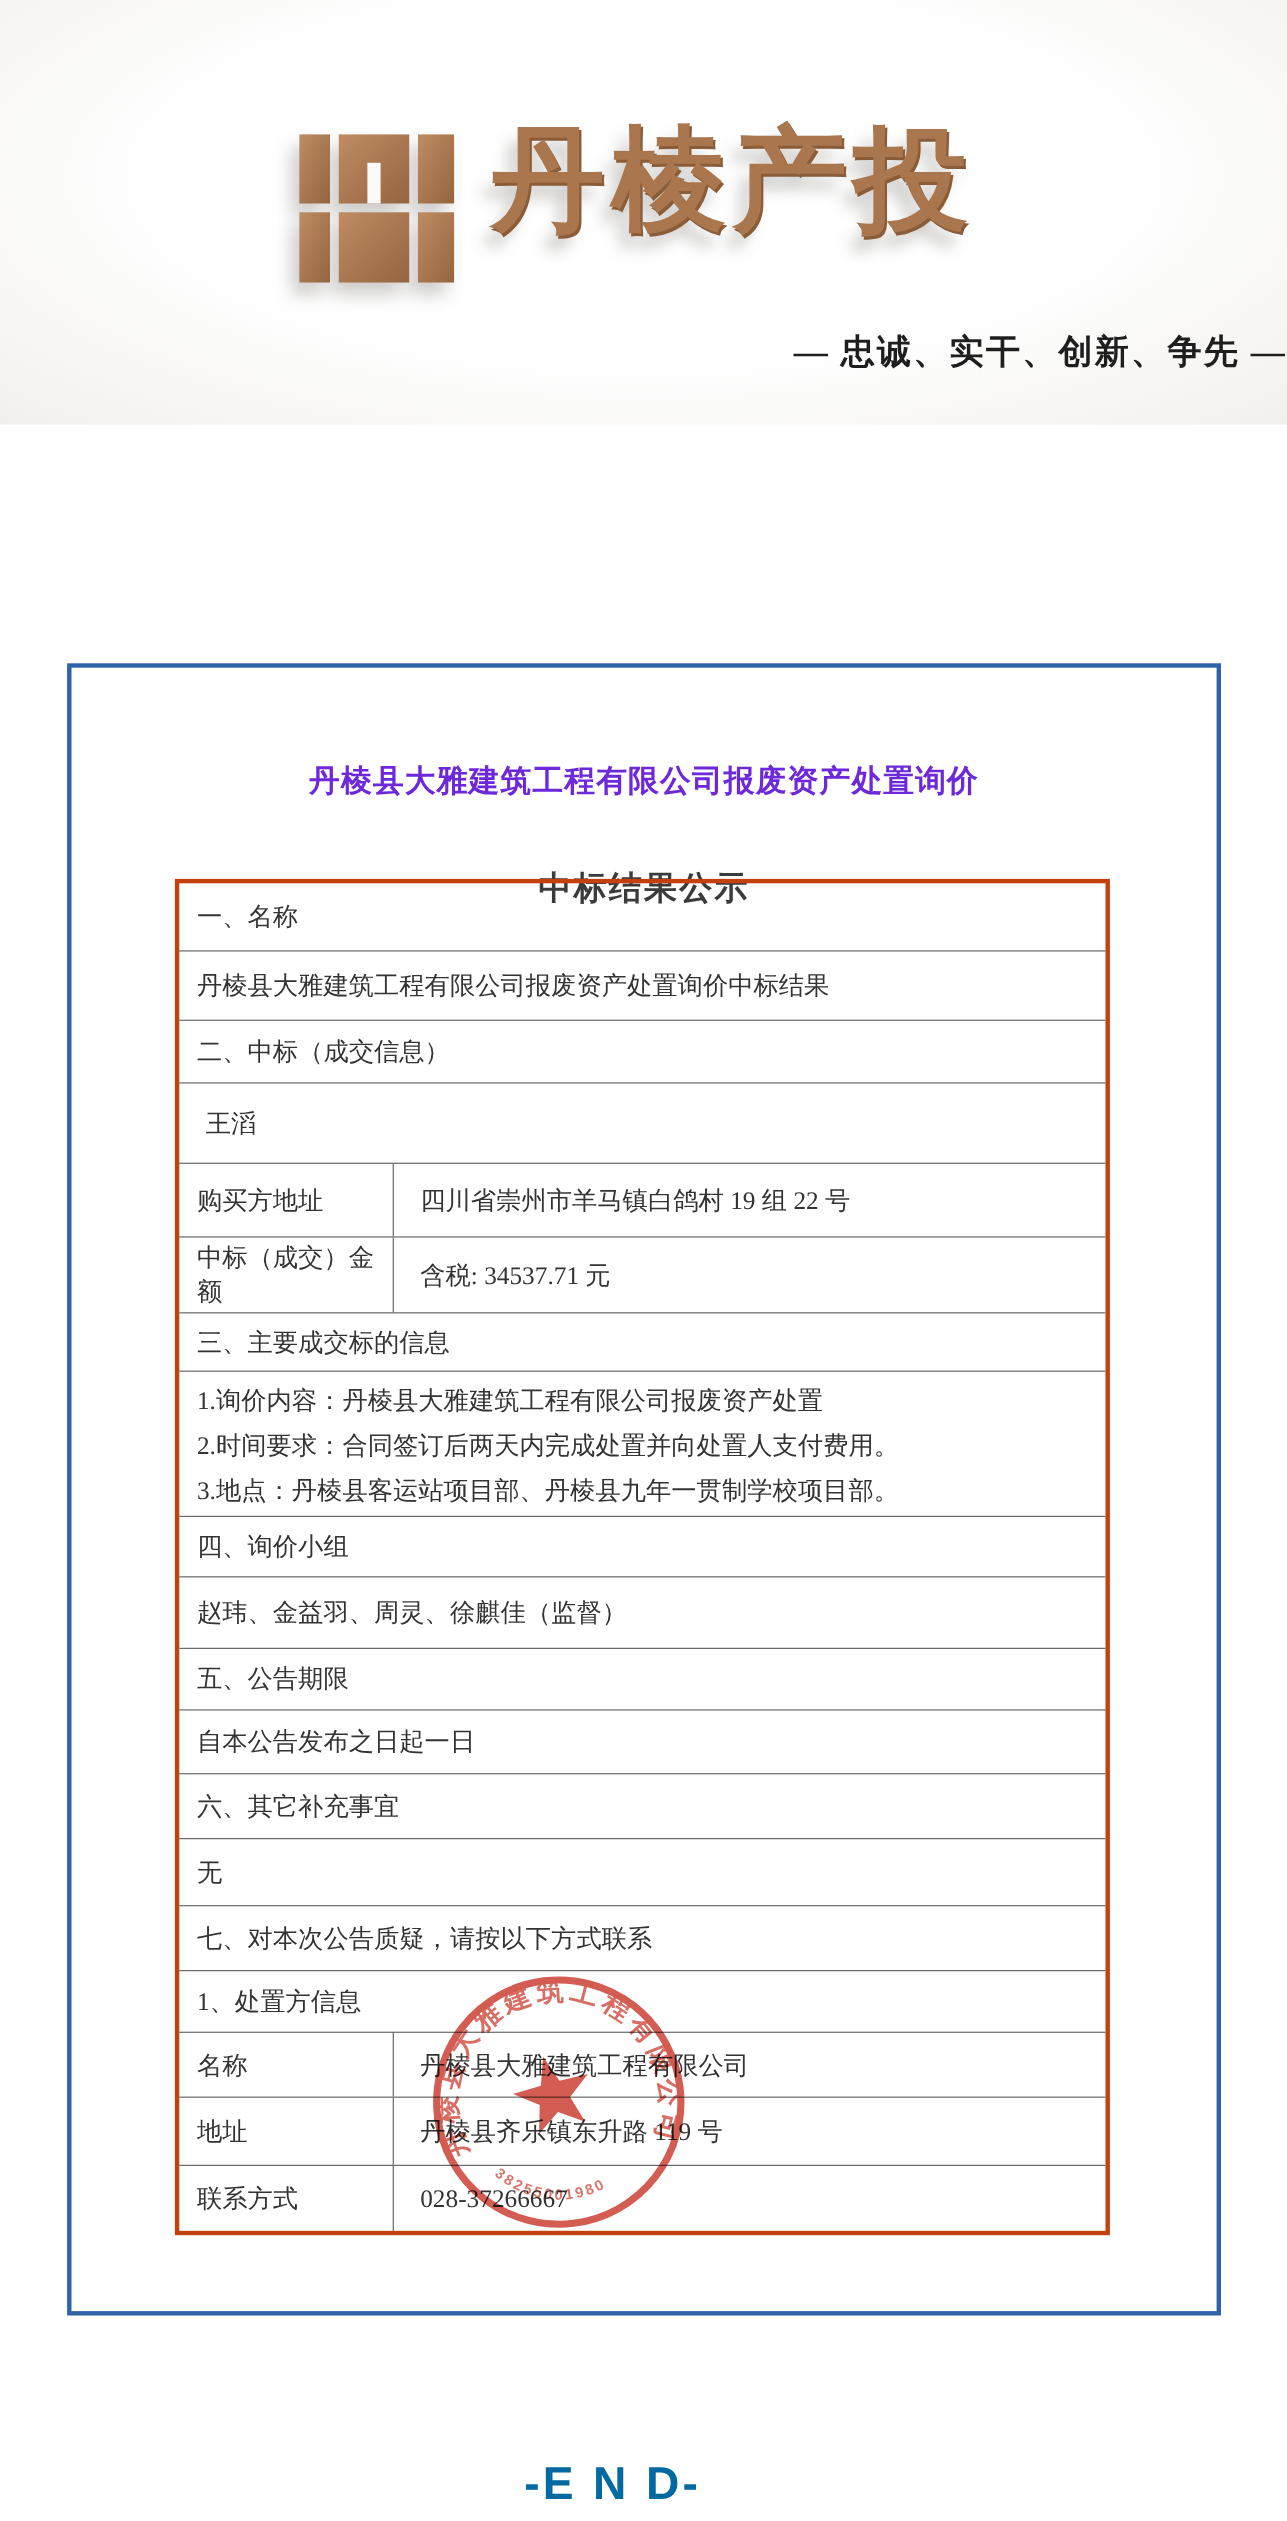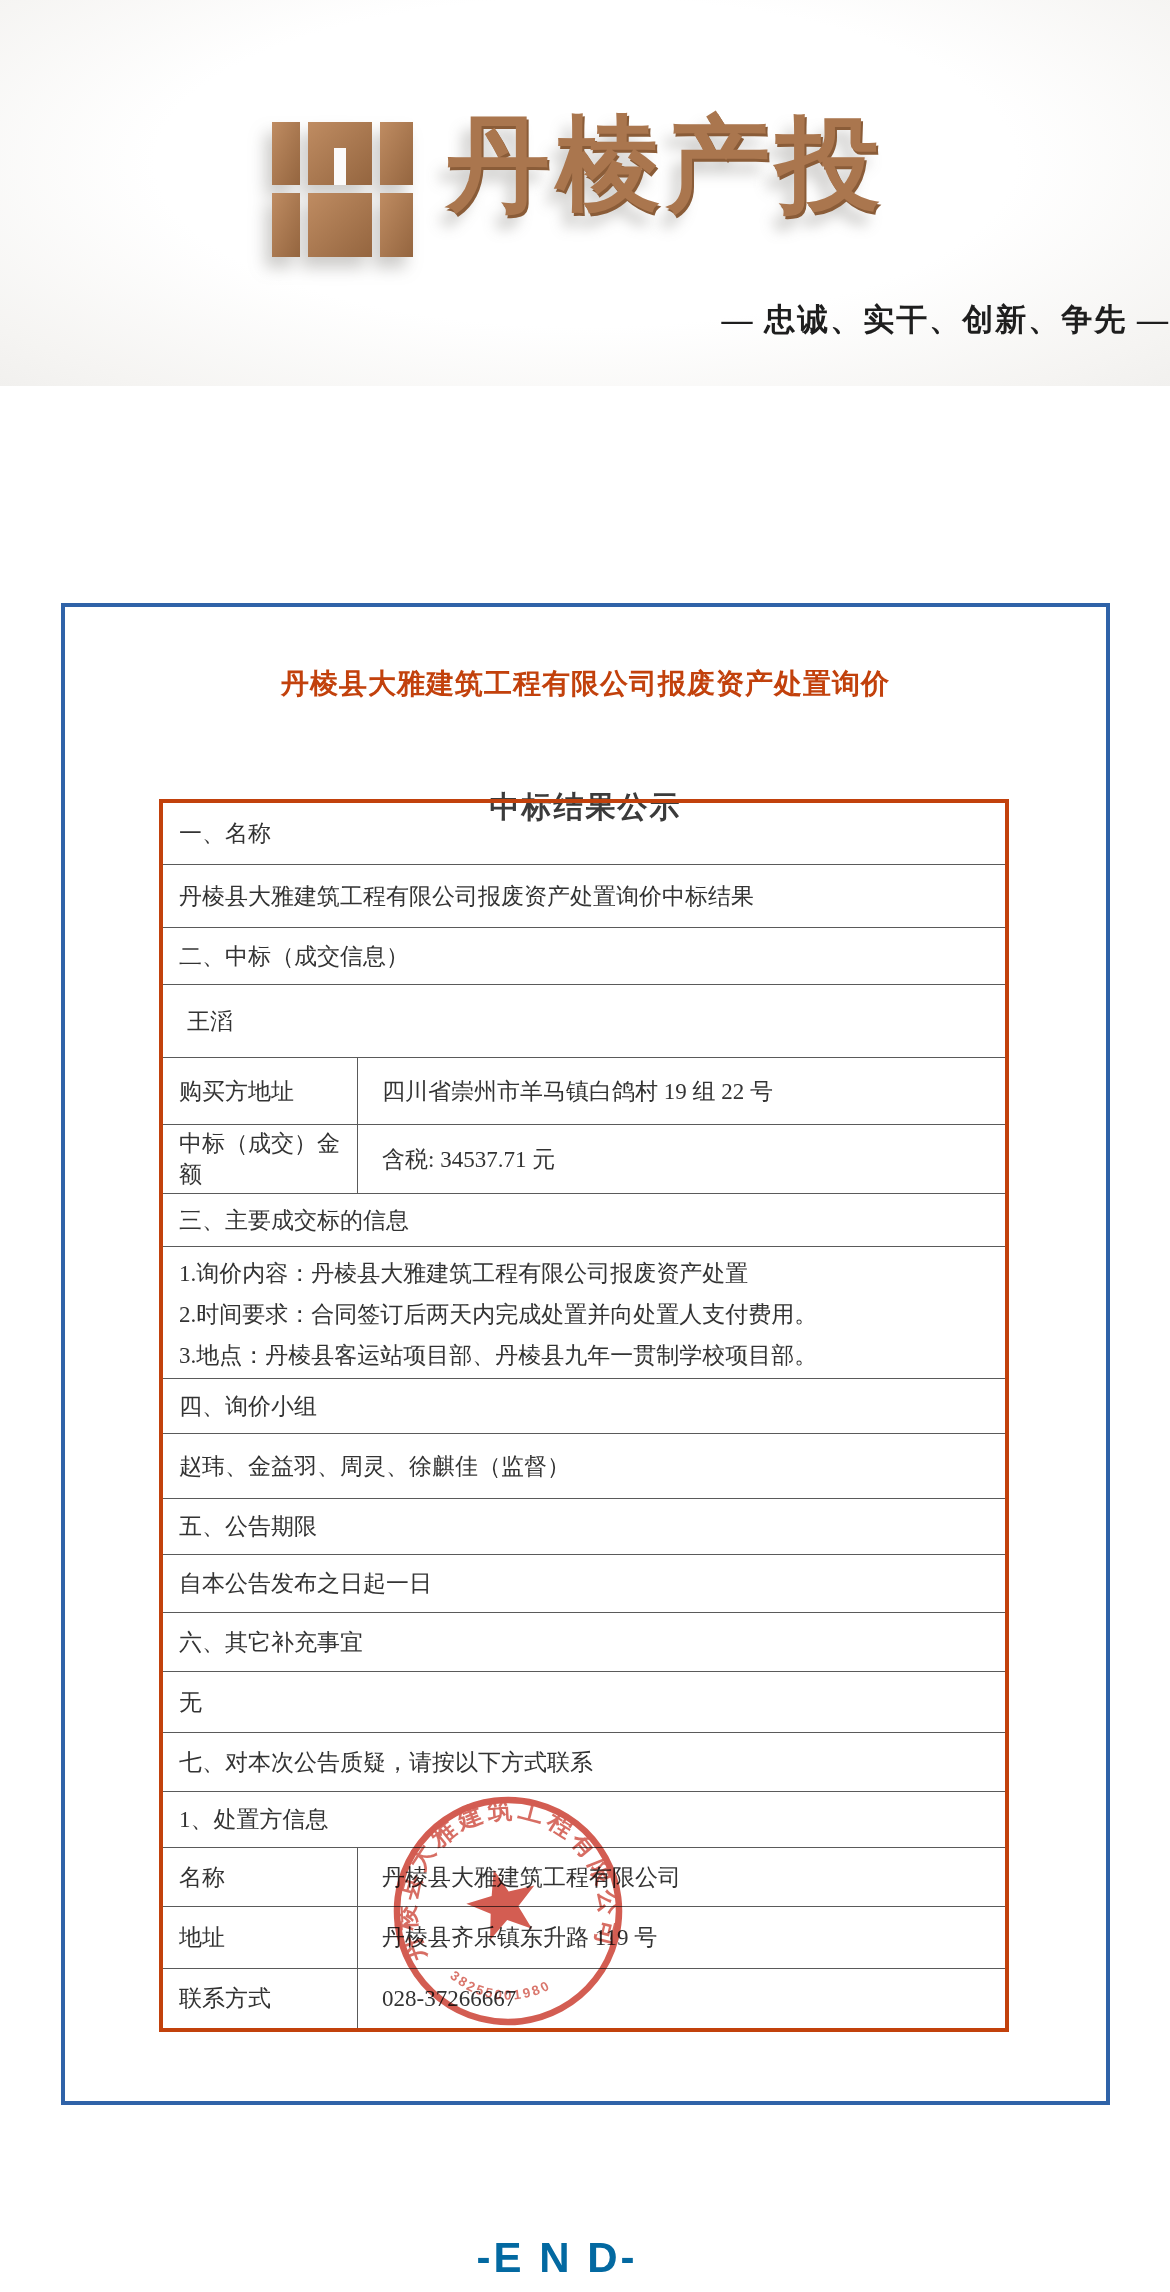--- a/index.html
+++ b/index.html
@@ -27,22 +27,22 @@
   .slogan{
     position:absolute;left:0;top:299px;width:1170px;text-align:right;
     font-size:31px;font-weight:bold;color:#1e1e1e;letter-spacing:2px;
   }
   
   .notice{
     position:absolute;left:61px;top:603px;width:1041px;height:1494px;
     border:4px solid #2f63a8;background:#ffffff;
   }
   .doc-title1{
-    position:absolute;left:0;top:58px;width:100%;text-align:center;
-    font-size:28px;font-weight:bold;color:#c2410c;letter-spacing:1px;
+    position:absolute;left:0;top:84px;width:100%;text-align:center;
+    font-size:28px;font-weight:bold;color:#6d28d9;letter-spacing:1px;
   }
   .doc-title2{
     position:absolute;left:0;top:136px;width:100%;text-align:center;
     font-size:30px;font-weight:bold;color:#3b3b3b;letter-spacing:2px;margin-top:44px;
   }
   .tbl{
     position:absolute;left:94px;top:192px;width:842px;
     border:4px solid #c2410c;
   }
   .row{

